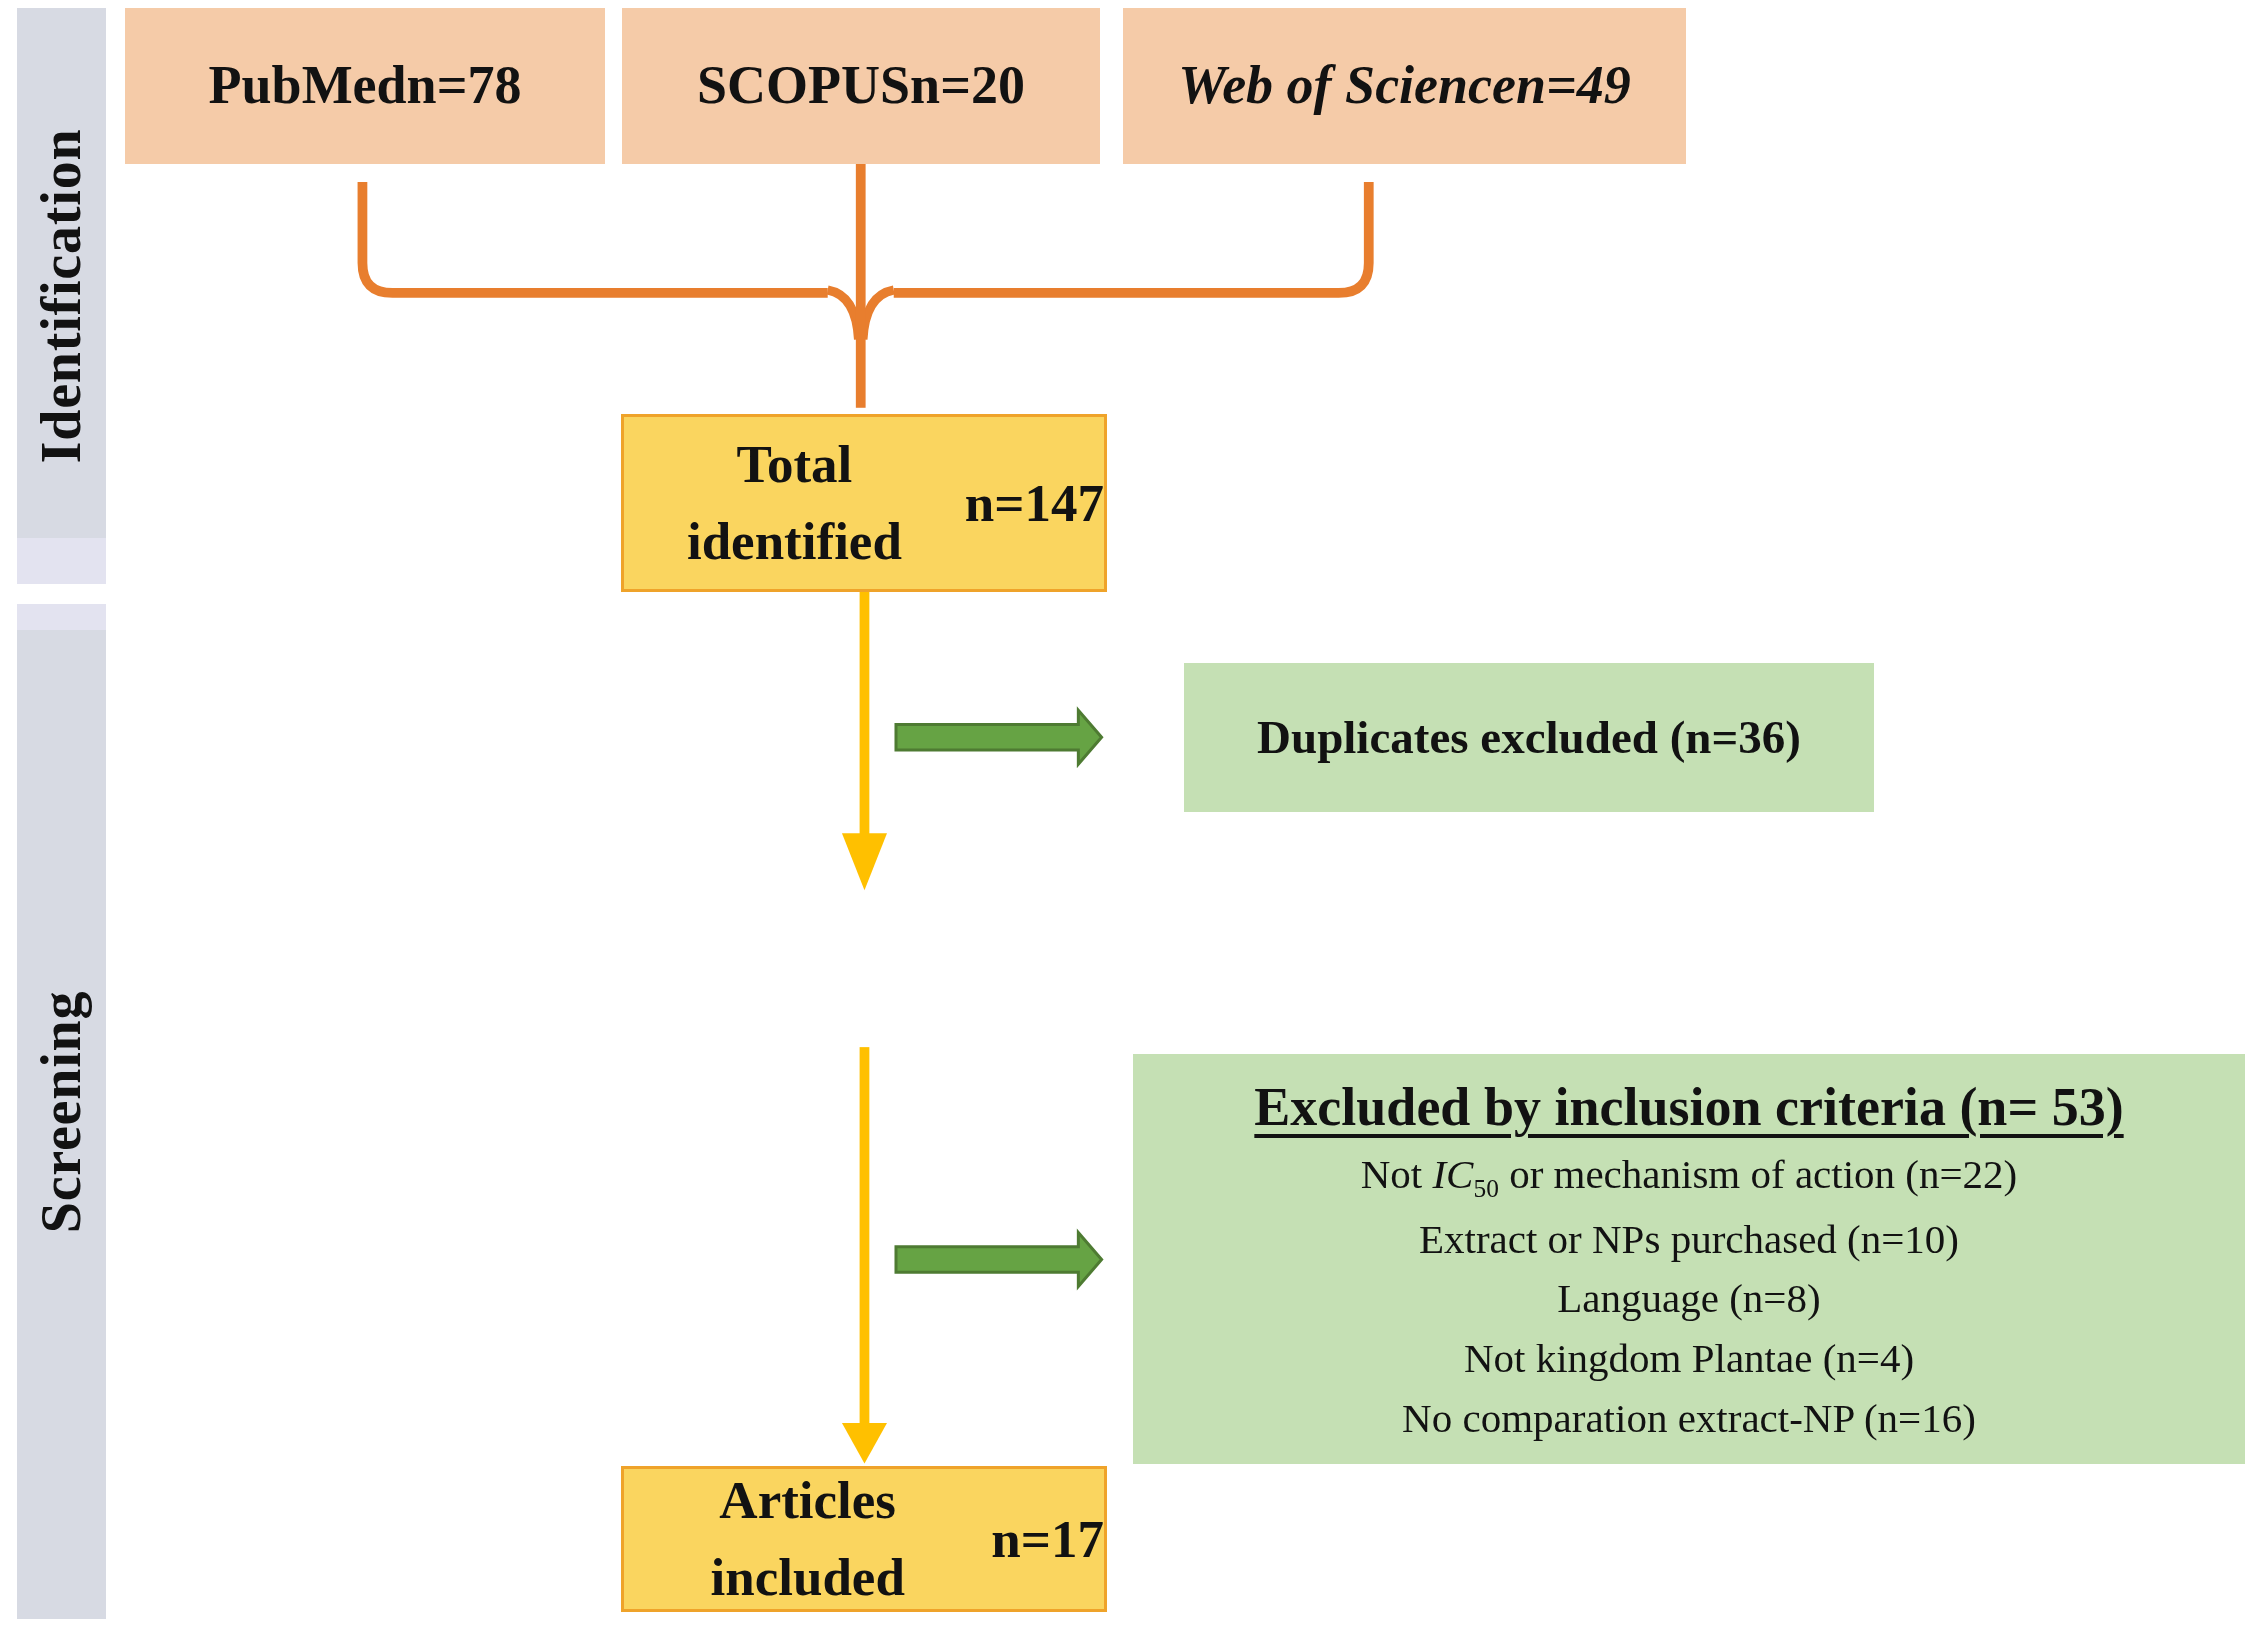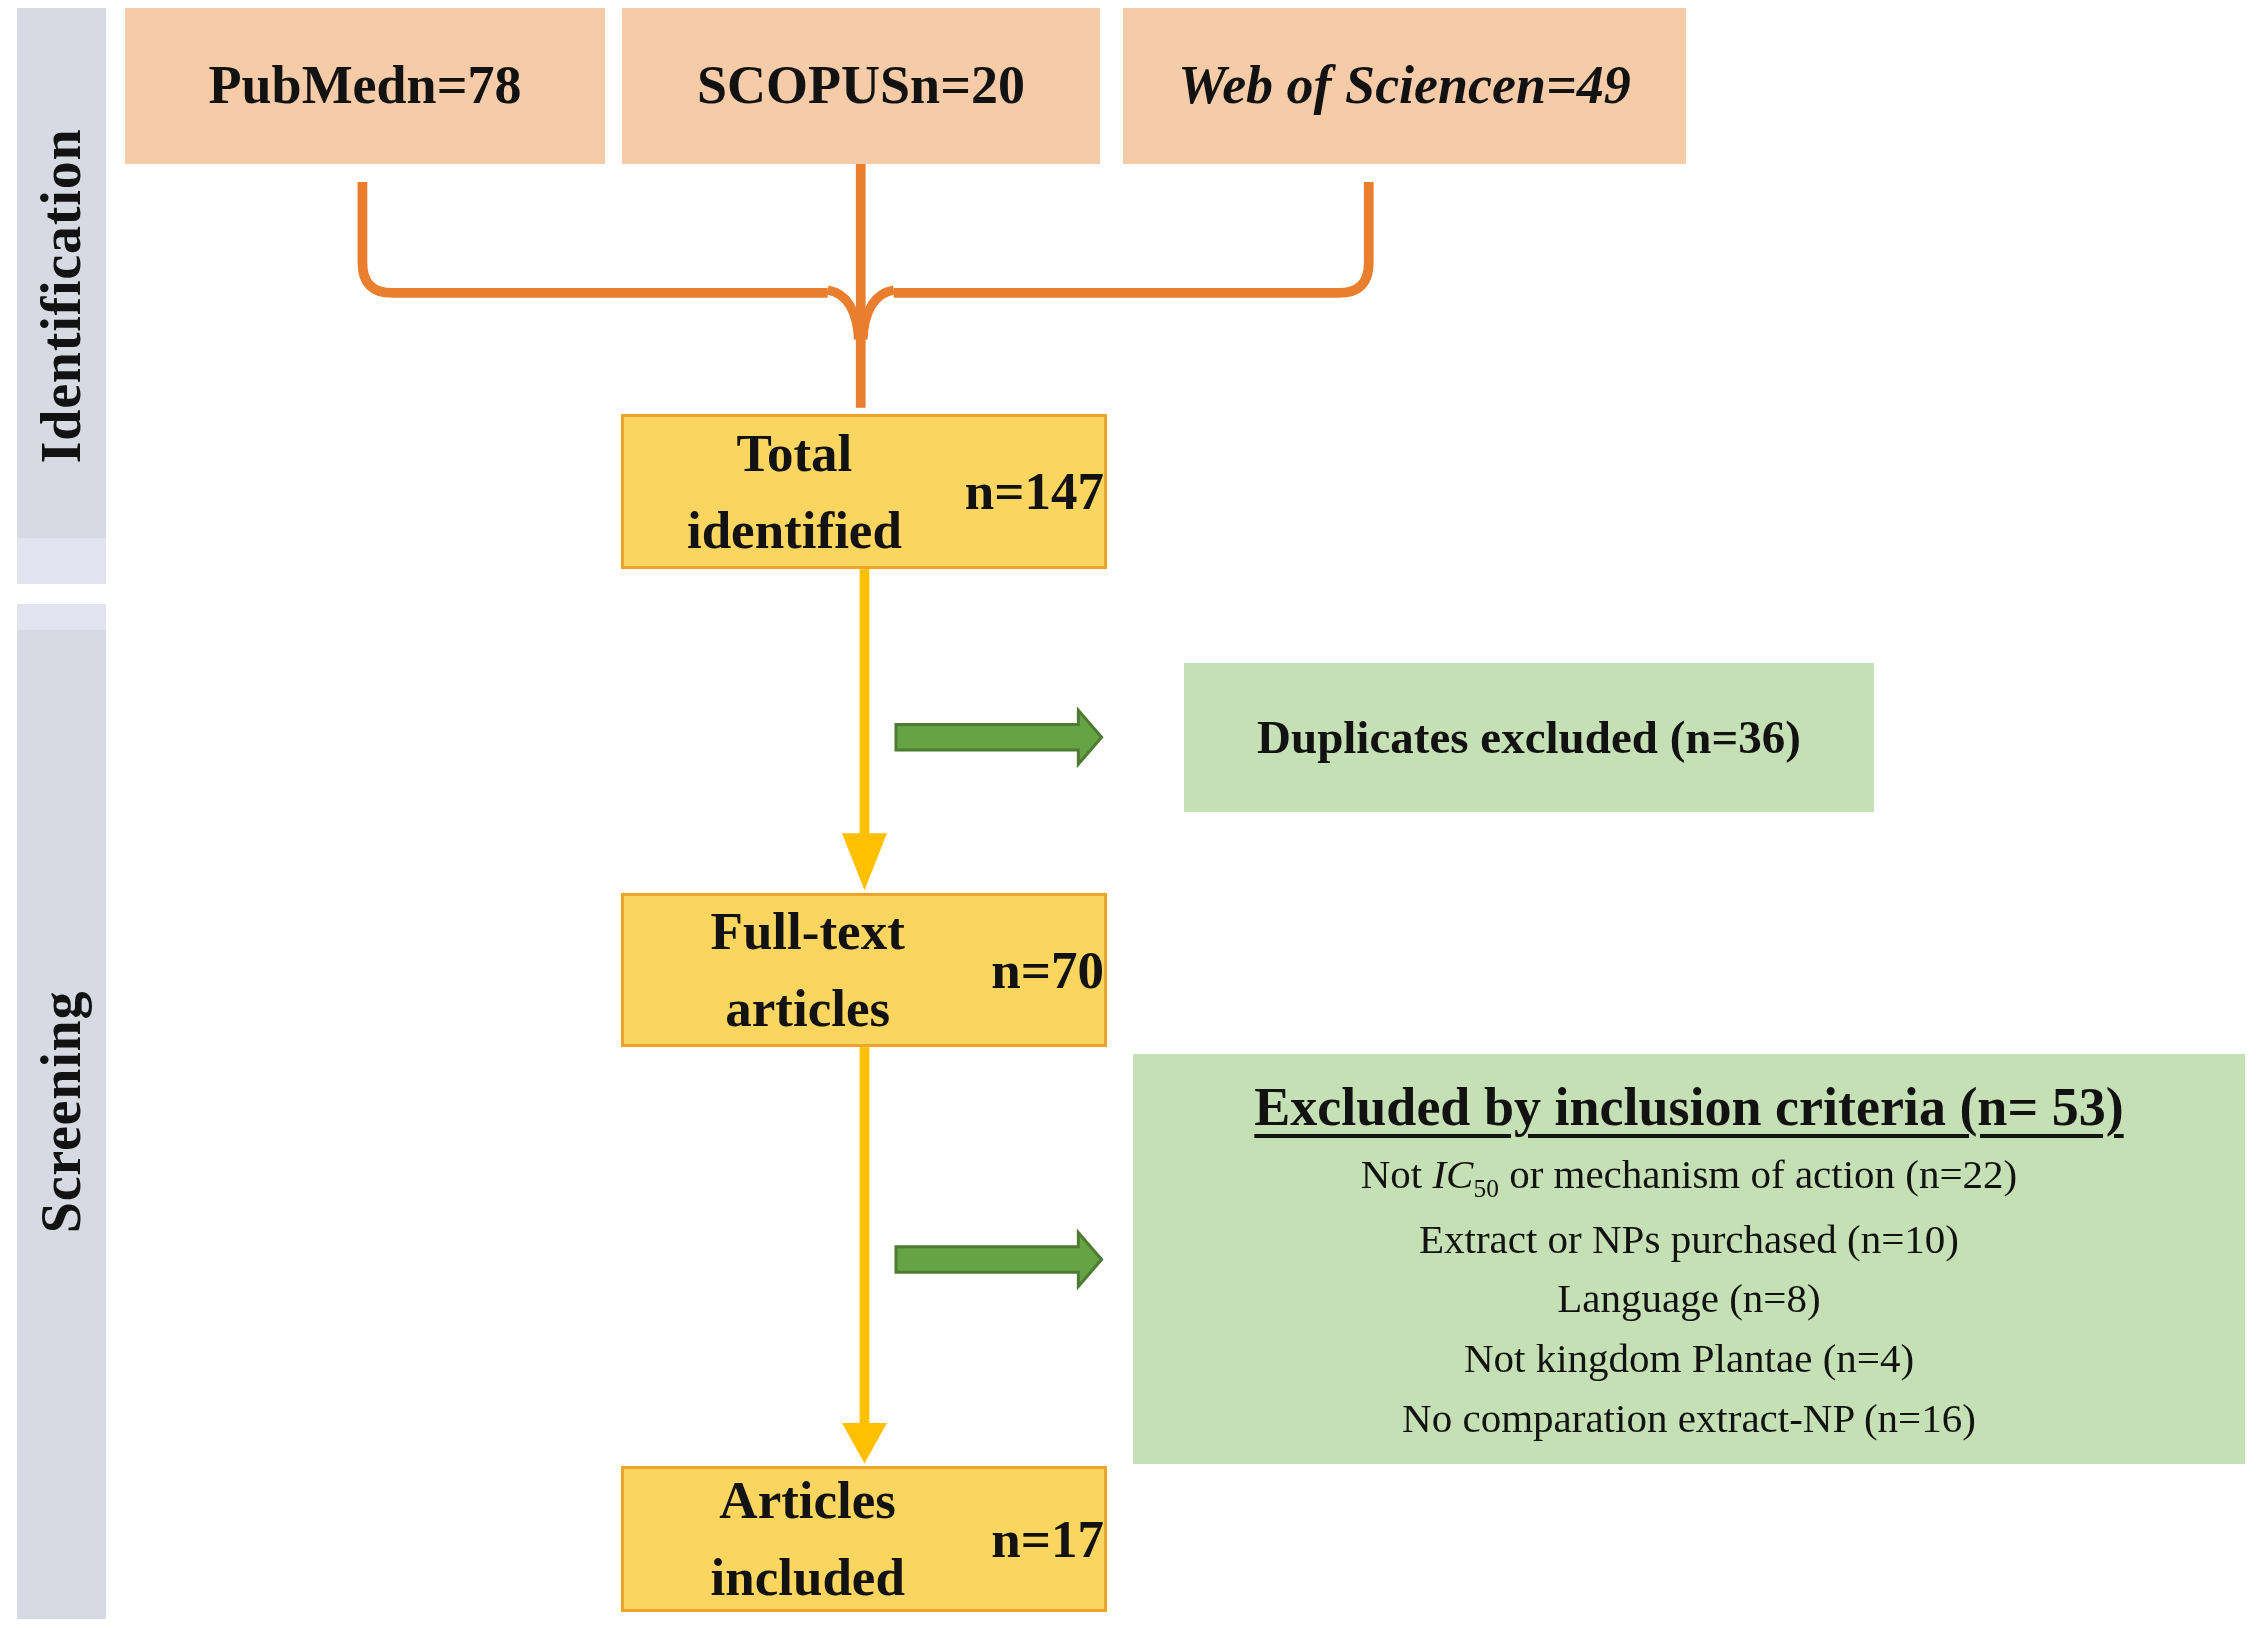--- a/index.html
+++ b/index.html
@@ -21,21 +21,21 @@
   .band-label{transform:rotate(-90deg);white-space:nowrap;font-weight:bold;
     font-size:56px;letter-spacing:0.8px;}
   .box{display:flex;flex-direction:row;align-items:center;justify-content:center;
     text-align:center;font-weight:bold;}
   .peach{background:var(--peach);font-size:54px;line-height:1.42;}
   .pubmed{left:125px;top:7.5px;width:480px;height:156px;}
   .scopus{left:622px;top:7.5px;width:478px;height:156px;}
   .wos{left:1123px;top:7.5px;width:563px;height:156px;font-style:italic;}
   .yellow{background:var(--yellow-fill);border:3.8px solid var(--yellow-border);
     font-size:53px;line-height:1.45;}
-  .total{left:621px;top:414px;width:486px;height:155px;}
+  .total{left:621px;top:414px;width:486px;height:178px;}
   .fulltext{left:621px;top:893px;width:486px;height:154px;}
   .included{left:621px;top:1466px;width:486px;height:146px;}
   .green{background:var(--green-fill);}
   .green-1{left:1184px;top:663px;width:690px;height:149px;font-size:47px;line-height:1.52;}
   .green-2{left:1133px;top:1054px;width:1112px;height:410px;font-weight:normal;
     font-size:41px;display:flex;flex-direction:column;justify-content:space-around;
     align-items:center;text-align:center;padding:16.5px 7.5px;}
   .green-2 .heading{font-weight:bold;text-decoration:underline;
     text-decoration-thickness:3.8px;text-underline-offset:9px;font-size:54px;}
   .green-2 sub{font-size:0.62em;}
@@ -88,24 +88,20 @@
   </div>
   <div class="abs box peach wos">
     <div>Web of Science</div>
     <div>n=49</div>
   </div>
 
   <div class="abs box yellow total">
     <div>Total identified</div>
     <div>n=147</div>
   </div>
-  <div class="abs box yellow fulltext">
-    <div>Full-text articles</div>
-    <div>n=70</div>
-  </div>
   <div class="abs box yellow included">
     <div>Articles included</div>
     <div>n=17</div>
   </div>
 
   <div class="abs box green green-1">
     <div>Duplicates excluded (n=36)</div>
   </div>
 
   <div class="abs green green-2">

